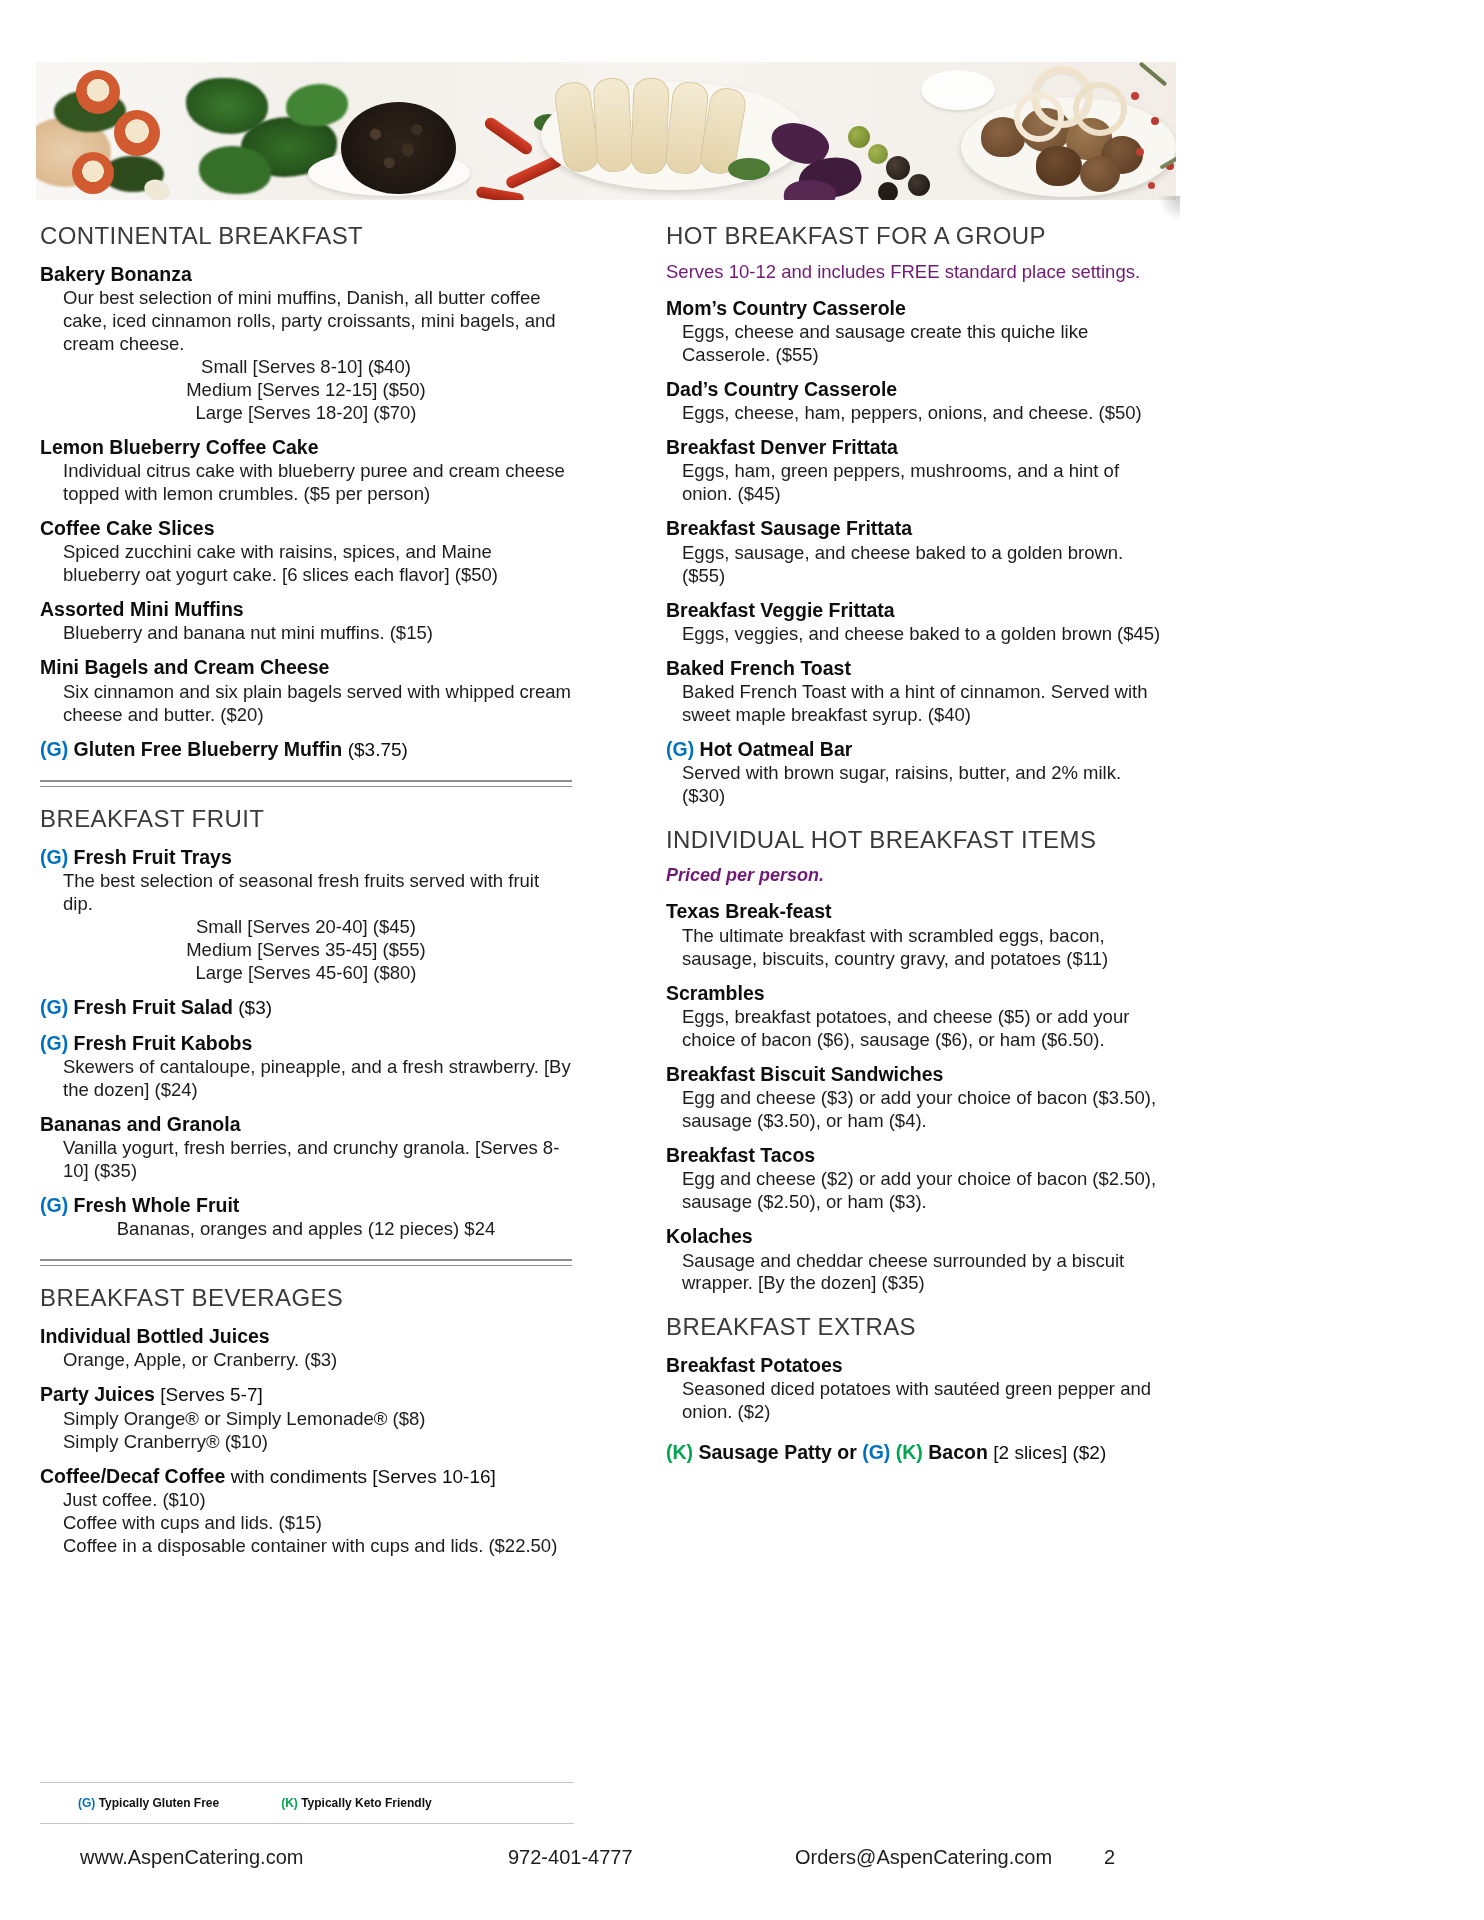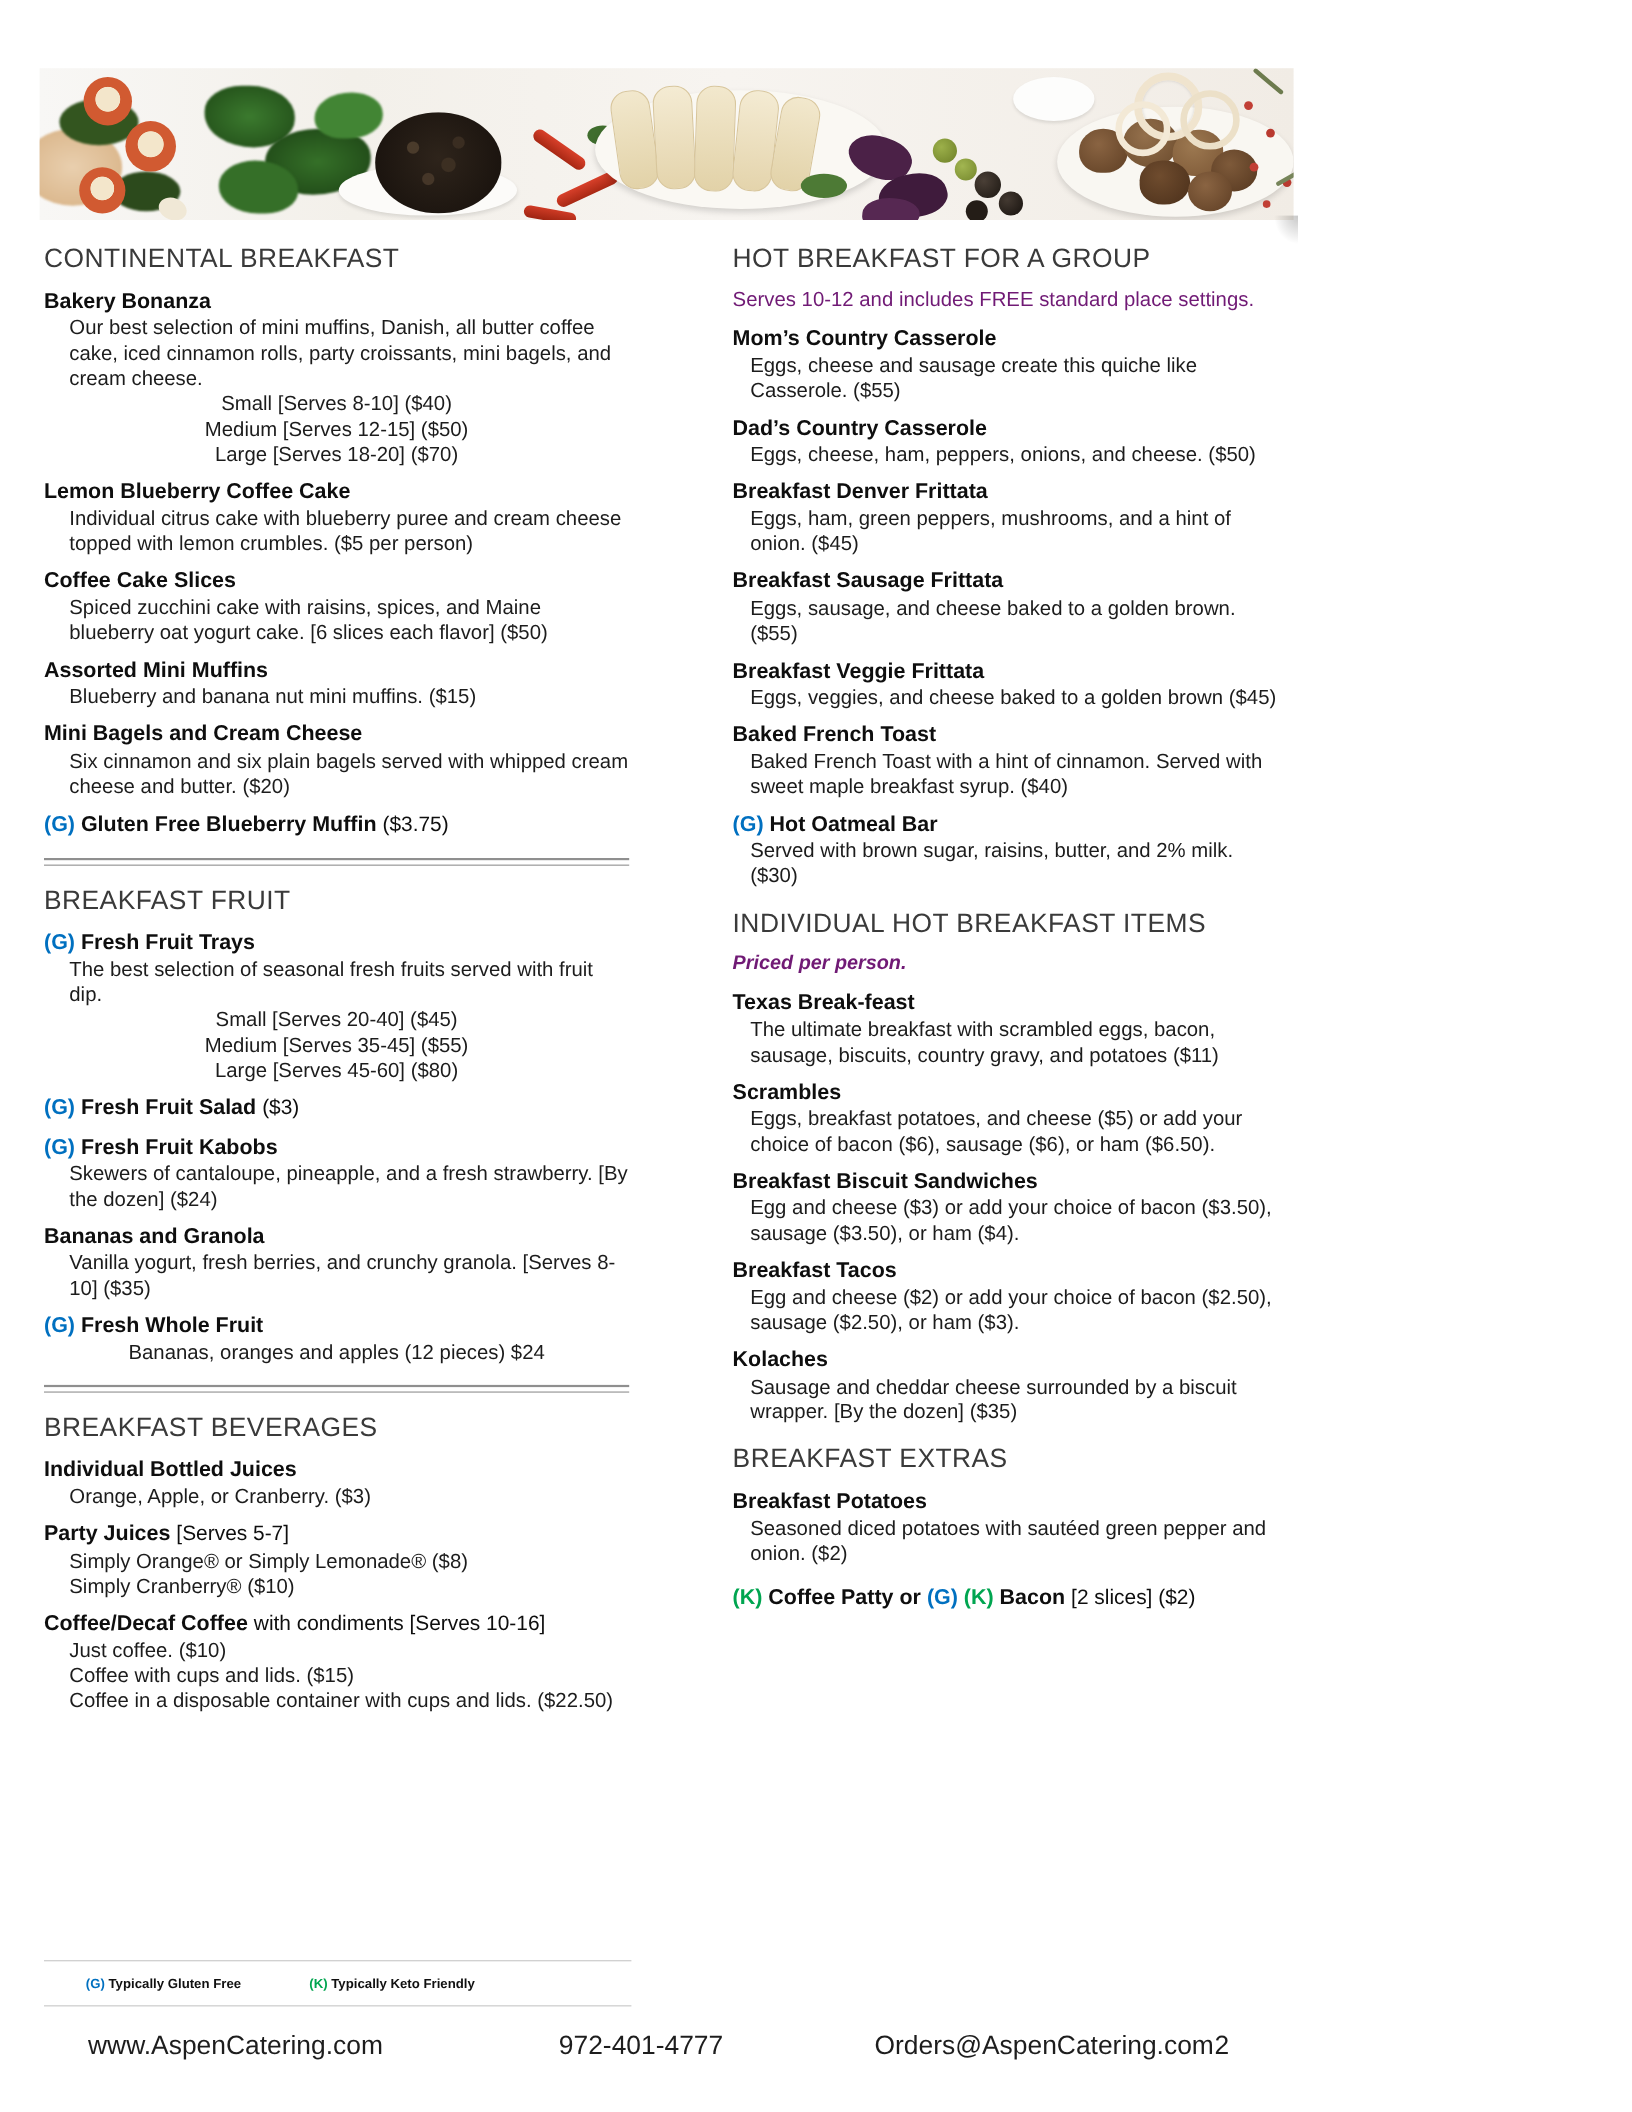--- a/index.html
+++ b/index.html
@@ -48,21 +48,21 @@
   
   .legend{
     position:absolute;left:40px;top:1782px;width:534px;
     border-top:1px solid #c6c6c6;border-bottom:1px solid #c6c6c6;
     padding:13px 0;display:flex;gap:62px;
   }
   .legend .entry{font-size:12px;font-weight:700;color:#101010;}
   .legend .entry:first-child{margin-left:38px;}
 
   
-  .footer{position:absolute;top:1846px;left:0;width:1484px;height:30px;font-size:24px;color:#1d1d1d;}
+  .footer{position:absolute;top:1846px;left:0;width:1484px;height:30px;font-size:20px;color:#1d1d1d;}
   .footer span{position:absolute;top:0;white-space:nowrap;}
   .f-web{left:80px;}
   .f-phone{left:508px;}
   .f-email{left:795px;}
   .f-page{left:1104px;}
 </style>
 </head>
 <body>
 
 <div class="page">
@@ -312,21 +312,21 @@
       <h2 class="sec-title">BREAKFAST EXTRAS</h2>
 
       <div class="item">
         <div class="item-head"><span>Breakfast Potatoes</span></div>
         <div class="desc">Seasoned diced potatoes with sautéed green pepper and onion. ($2)</div>
       </div>
 
       <div class="item" style="margin-top:16px;">
         <div class="item-head">
           <span class="tag-k">(K)</span>
-          <span>Coffee Patty or</span>
+          <span>Sausage Patty or</span>
           <span class="tag-g">(G)</span>
           <span class="tag-k">(K)</span>
           <span>Bacon</span>
           <span class="plain">[2 slices] ($2)</span>
         </div>
       </div>
 
     </div>
   </div>
 

